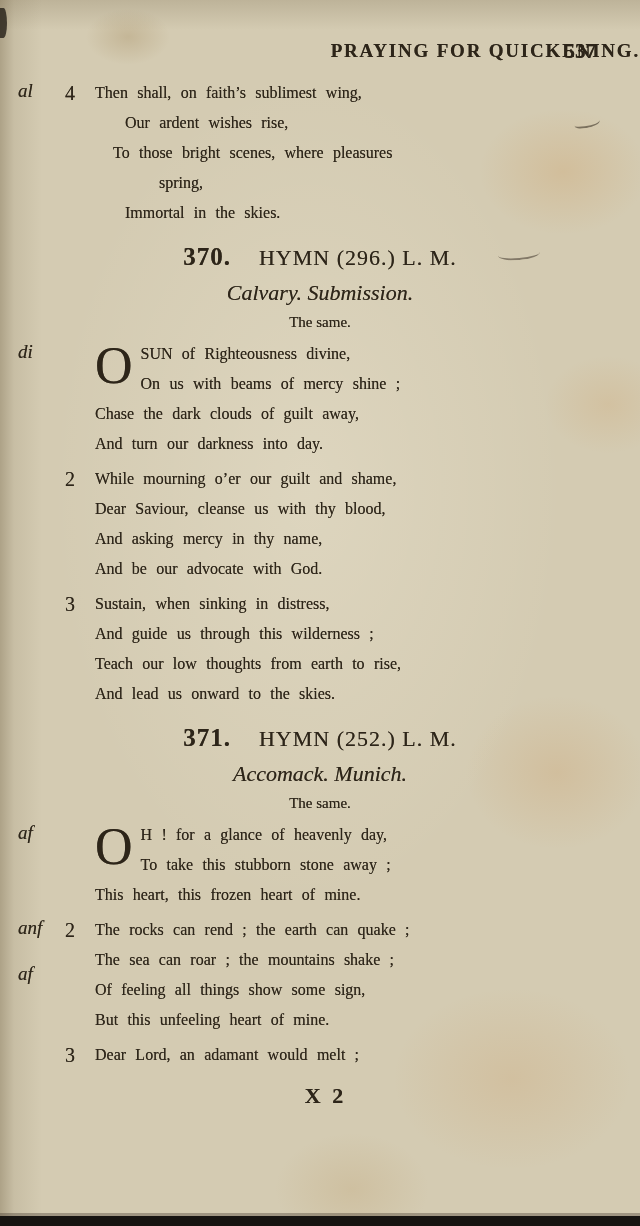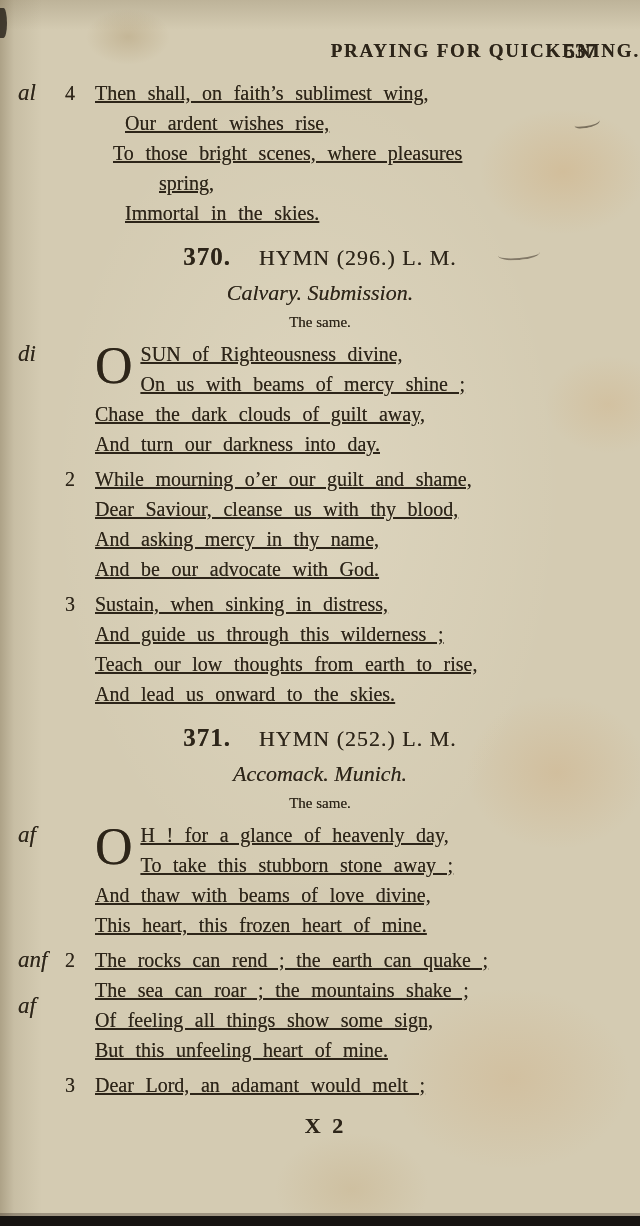--- a/index.html
+++ b/index.html
@@ -23,26 +23,26 @@
       #d4cbb2;
   }
   .content{position:relative;padding:38px 26px 0 95px;box-sizing:border-box;}
   .txt{text-shadow:0 0 0.5px rgba(45,37,25,0.65);}
 
   .header{position:relative;margin:0 -26px 14px -95px;text-align:right;
           font-weight:bold;font-size:19px;letter-spacing:1.8px;line-height:26px;}
   .page-number{position:absolute;right:44px;top:0;font-size:21px;letter-spacing:0;}
 
   .verse{position:relative;margin-bottom:5px;}
-  .line{font-size:20px;line-height:30px;word-spacing:0.33em;white-space:nowrap;text-decoration:underline;}
+  .line{font-size:16px;line-height:30px;word-spacing:0.33em;white-space:nowrap;}
   .ind1{padding-left:18px;}
   .ind2{padding-left:30px;}
   .ind3{padding-left:64px;}
   .verse-num{position:absolute;left:-30px;top:0;font-size:20px;line-height:30px;}
-  .margin-note{position:absolute;left:-77px;top:2px;font-style:italic;font-size:23px;}
+  .margin-note{position:absolute;left:-77px;top:2px;font-style:italic;font-size:19px;}
   .margin-note.second{top:48px;}
   .dropcap{float:left;font-size:52px;line-height:50px;height:58px;padding:2px 8px 0 0;}
 
   .centered{margin-left:-95px;margin-right:-26px;text-align:center;}
   .hymn-heading{margin-top:14px;margin-bottom:4px;line-height:30px;}
   .hymn-number{font-weight:bold;font-size:25px;letter-spacing:1px;margin-right:28px;}
   .hymn-title{font-size:22px;letter-spacing:1px;}
   .hymn-subtitle{font-style:italic;font-size:22px;line-height:28px;margin-bottom:6px;}
   .hymn-tune{font-size:15px;line-height:18px;margin-bottom:8px;}
 
@@ -116,21 +116,20 @@
       <span class="hymn-number">371.</span><span class="hymn-title">HYMN (252.) L. M.</span>
     </div>
     <div class="hymn-subtitle centered txt">Accomack. Munich.</div>
     <div class="hymn-tune centered txt">The same.</div>
 
     <div class="verse txt">
       <span class="margin-note">af</span>
       <span class="dropcap">O</span>
       <div class="line">H ! for a glance of heavenly day,</div>
       <div class="line">To take this stubborn stone away ;</div>
-      <div class="line">And thaw with beams of love divine,</div>
       <div class="line">This heart, this frozen heart of mine.</div>
     </div>
 
     <div class="verse txt">
       <span class="margin-note">anf</span>
       <span class="margin-note second">af</span>
       <span class="verse-num">2</span>
       <div class="line">The rocks can rend ; the earth can quake ;</div>
       <div class="line">The sea can roar ; the mountains shake ;</div>
       <div class="line">Of feeling all things show some sign,</div>

